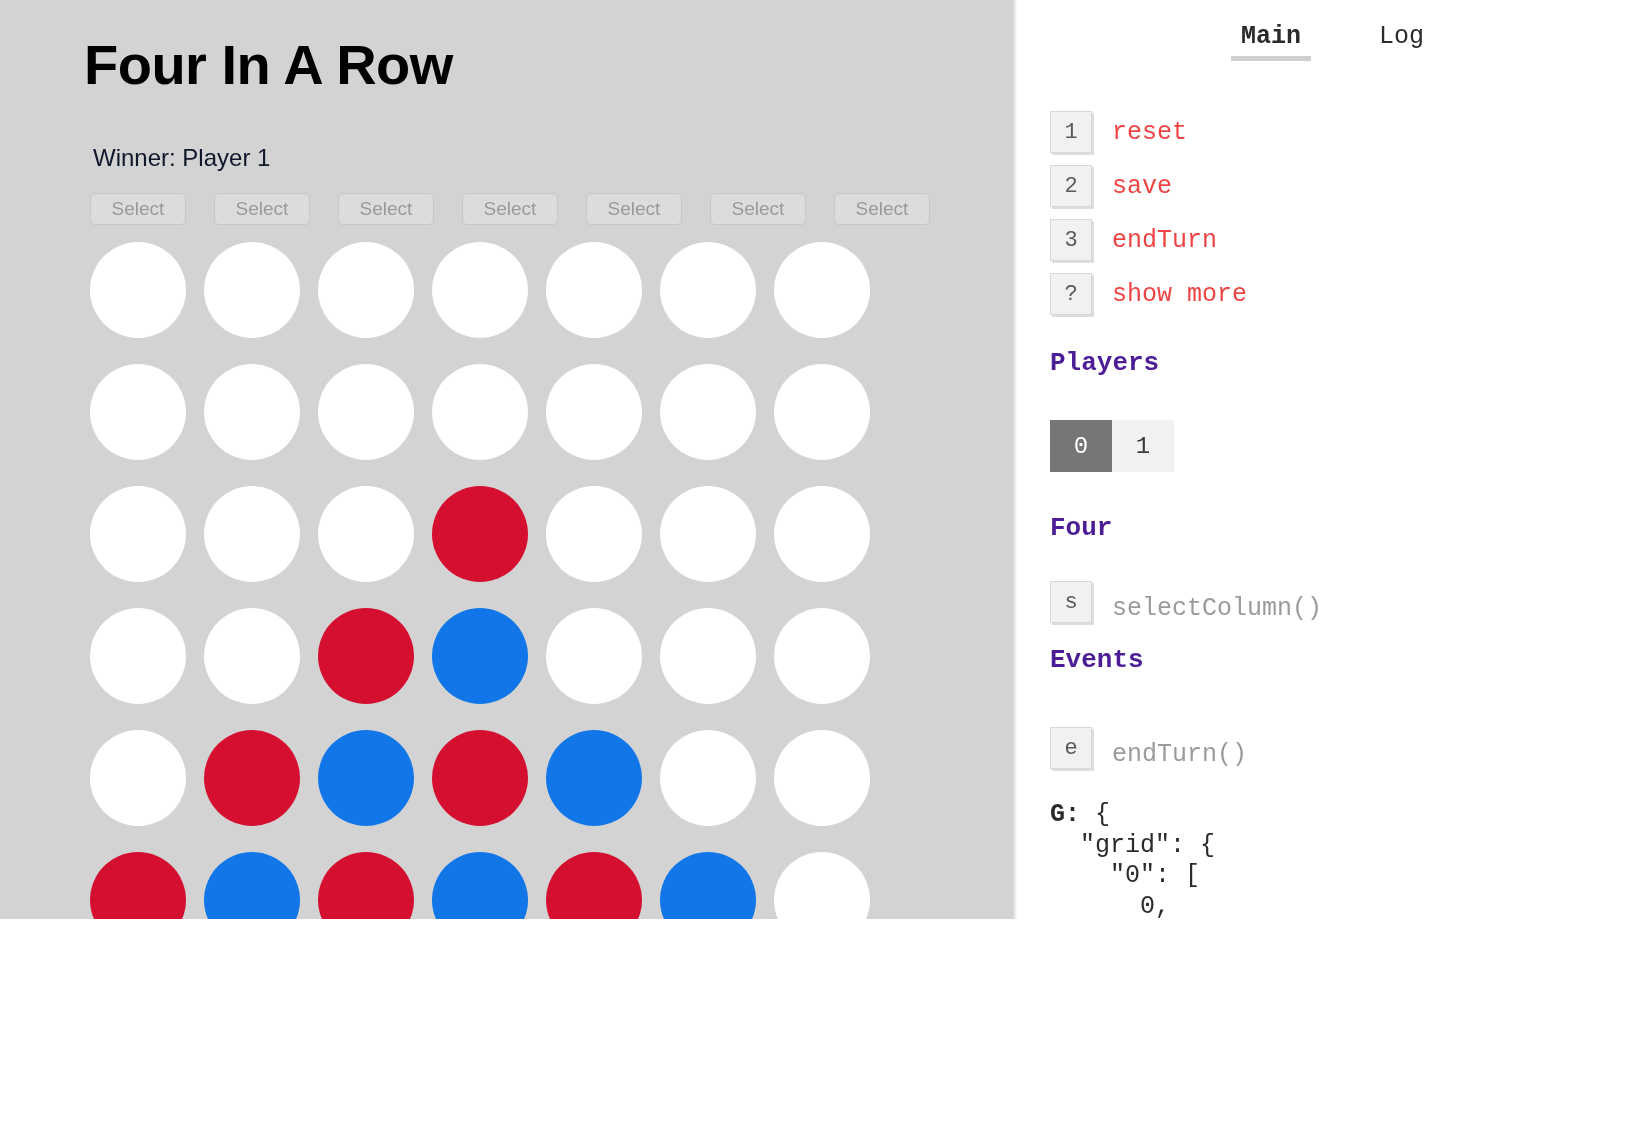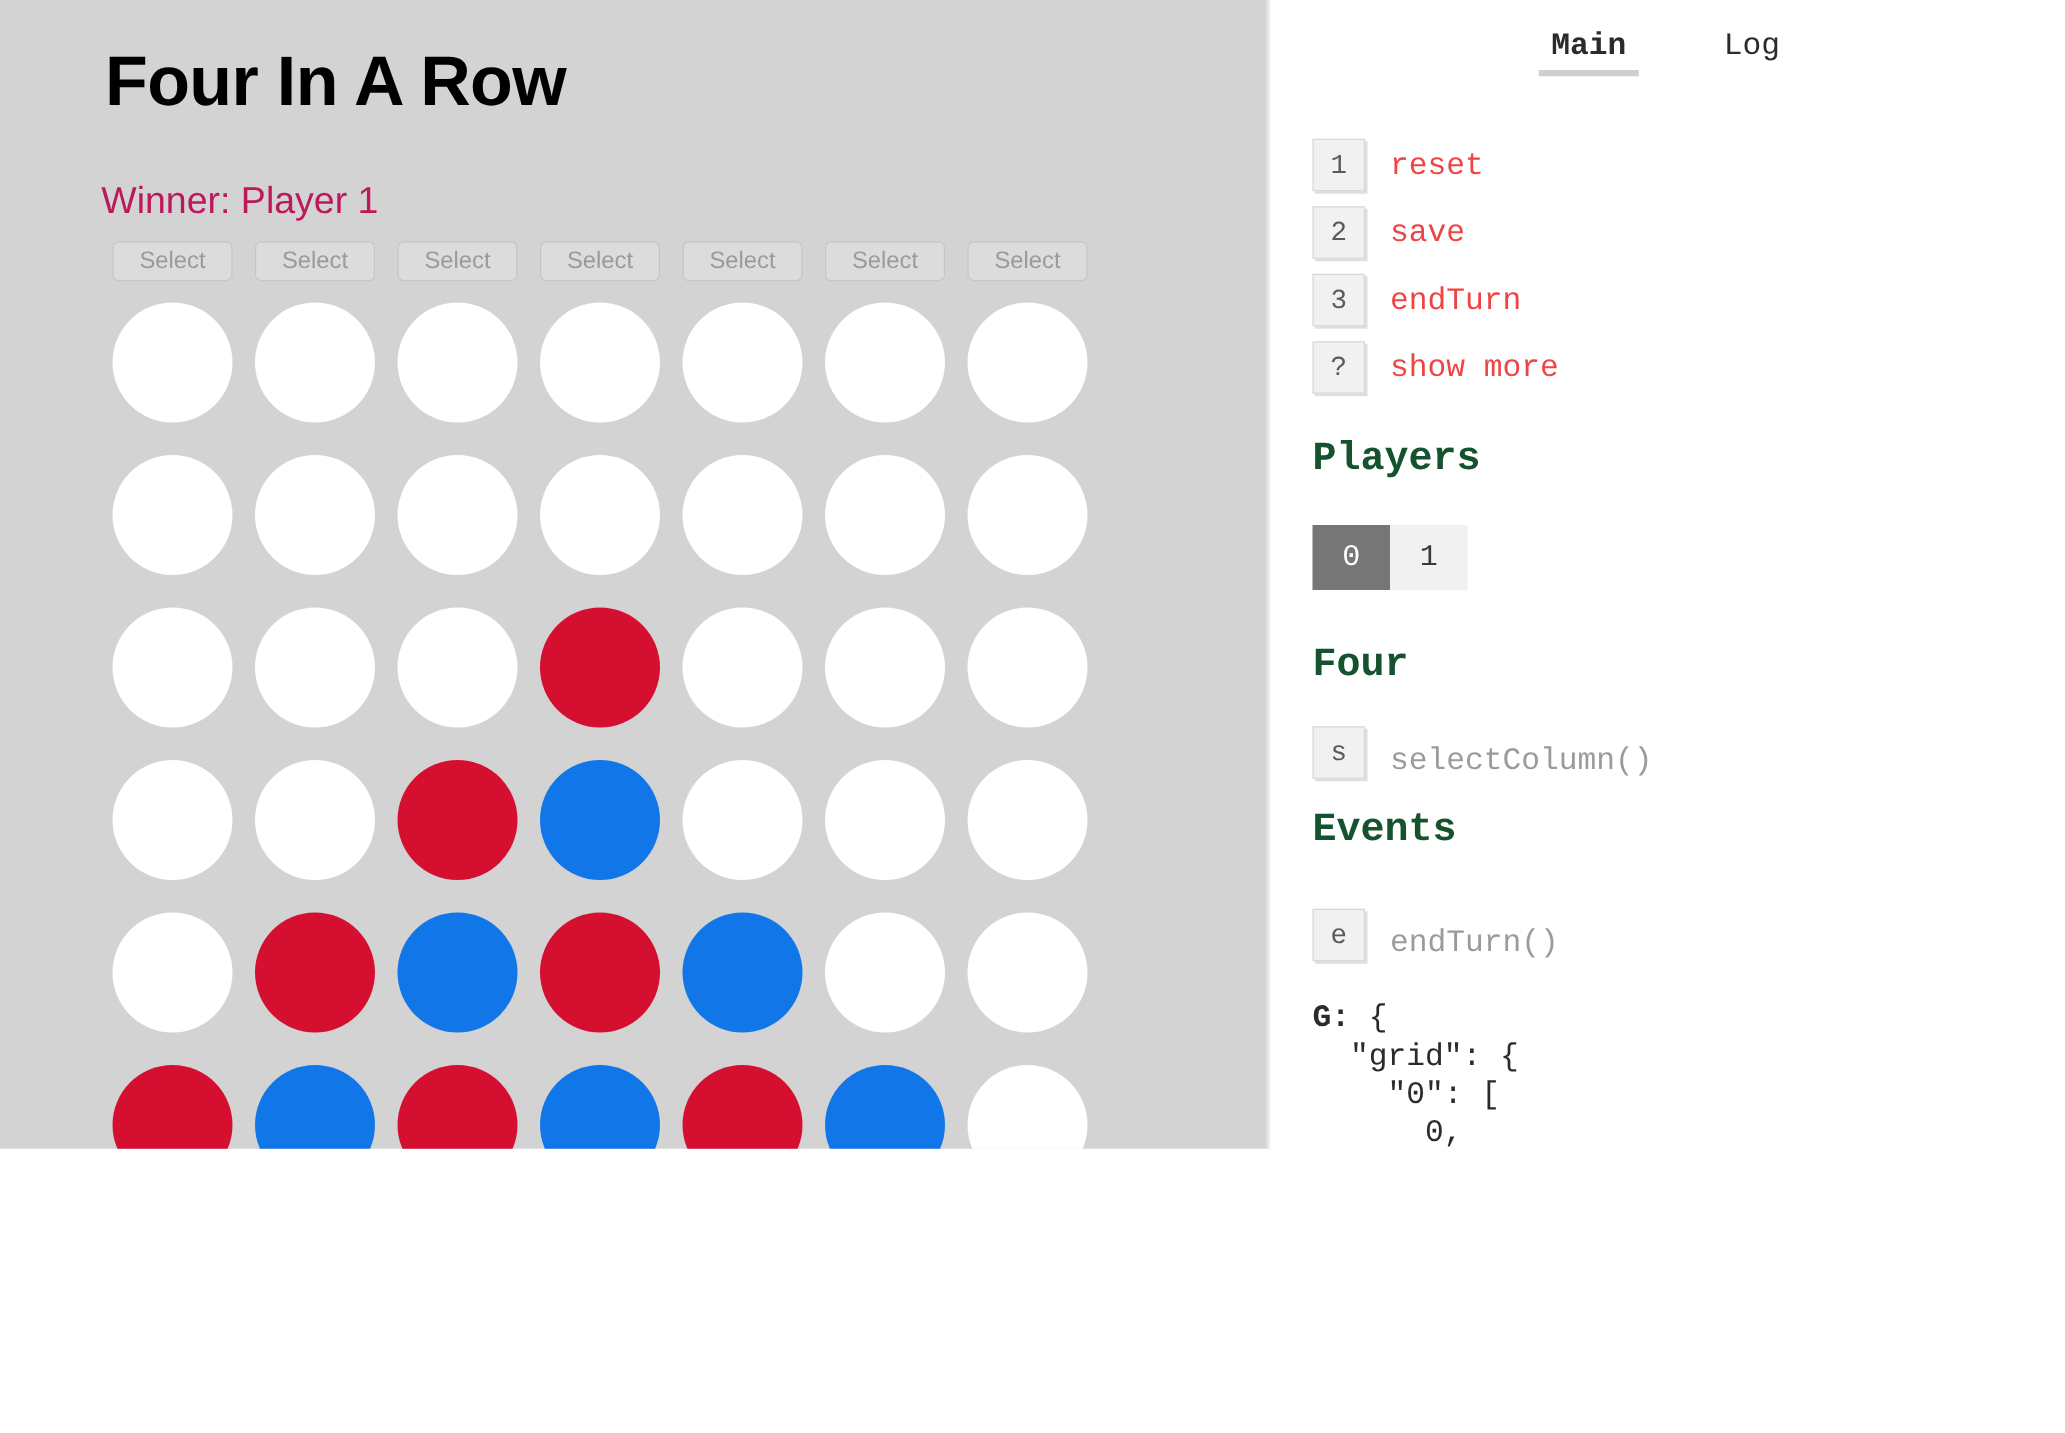--- a/index.html
+++ b/index.html
@@ -37,33 +37,33 @@
     font-size: 56px;
     font-weight: bold;
     letter-spacing: -0.5px;
     color: #000000;
     font-family: "Liberation Sans", sans-serif;
     line-height: 1.1;
   }
 
   .winner-text {
     position: absolute;
-    left: 81px;
+    left: 93px;
     top: 144px;
-    font-size: 30px;
-    color: #be185d;
+    font-size: 24px;
+    color: #0f172a;
     font-family: "Liberation Sans", sans-serif;
   }
 
   .select-row {
     position: absolute;
     left: 90px;
     top: 193px;
     display: flex;
-    gap: 18px;
+    gap: 28px;
   }
 
   .select-btn {
     width: 96px;
     height: 32px;
     border: 1px solid #c6c6c6;
     border-radius: 5px;
     background: #dcdcdc;
     color: #9a9a9a;
     font-size: 19px;
@@ -181,23 +181,23 @@
     font-size: 25px;
     color: #ef4444;
     white-space: nowrap;
   }
   .kbd-label.muted { color: #9b9b9b; margin-top: 12px; }
 
   .section-head {
     position: absolute;
     left: 37px;
     font-family: "Liberation Mono", monospace;
-    font-size: 32px;
+    font-size: 26px;
     font-weight: bold;
-    color: #14532d;
+    color: #4c1d95;
   }
 
   .players-row {
     position: absolute;
     left: 37px;
     display: flex;
   }
   .player-btn {
     width: 62px;
     height: 52px;

